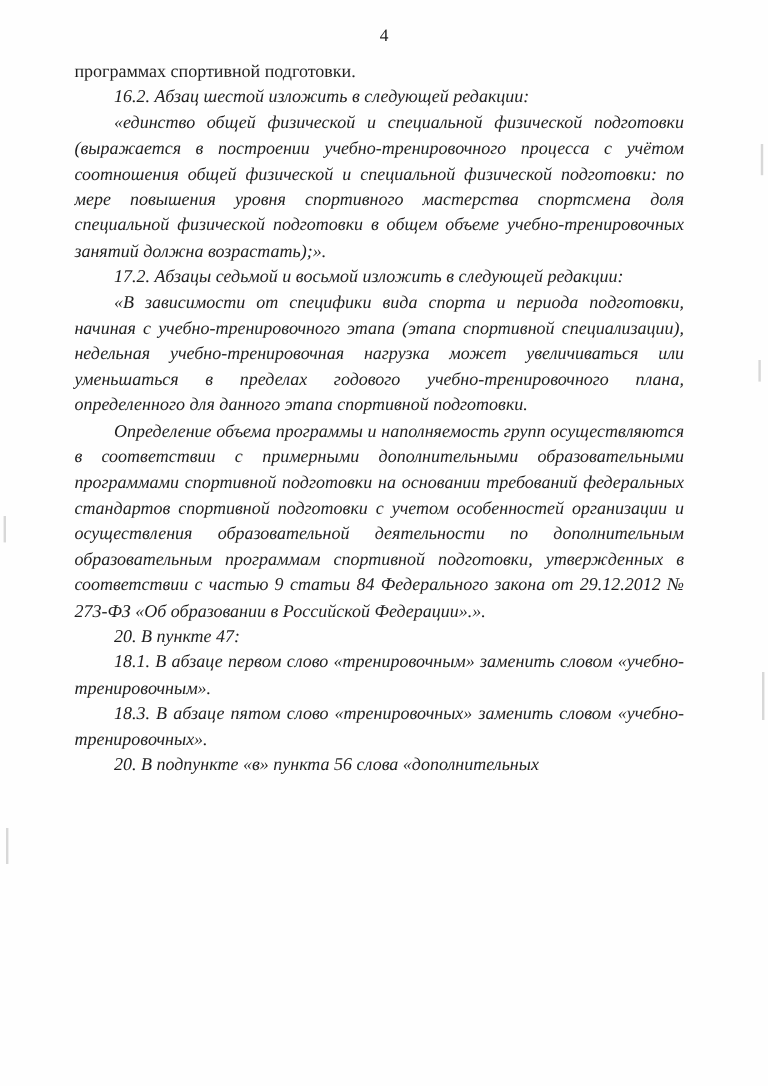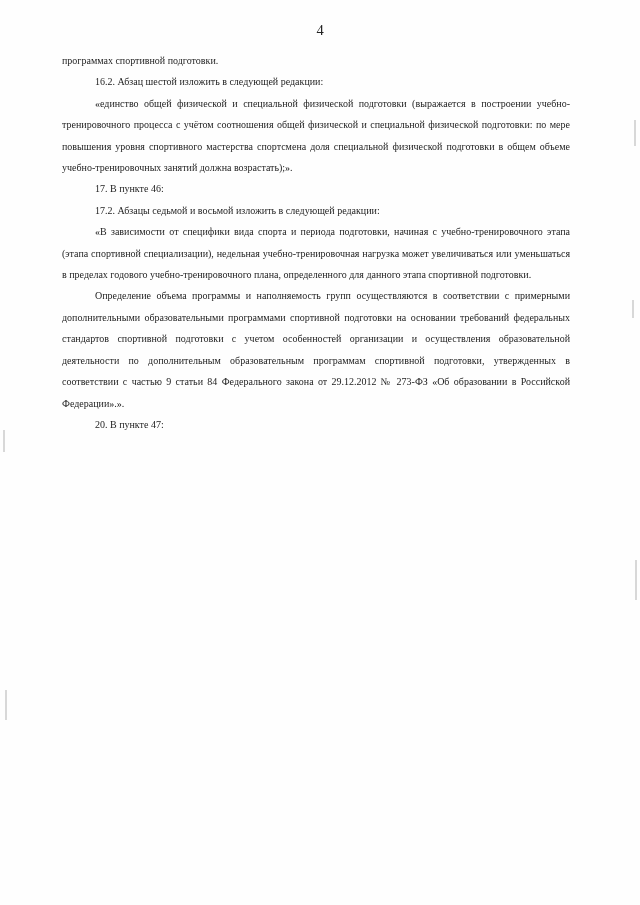--- a/index.html
+++ b/index.html
@@ -29,32 +29,33 @@
     width: 640px;
     text-align: center;
     font-size: 14.5px;
     color: #222;
   }
   .body-text {
     position: absolute;
     top: 50px;
     left: 62px;
     width: 508px;
-    font-size: 10px;
+    font-size: 15px;
     line-height: 21.4px;
     text-align: justify;
     color: #1d1d1d;
   }
   .body-text p {
     margin: 0;
     text-align: justify;
     text-justify: inter-word;
   }
   .ind {
     text-indent: 33px;
+    font-style: italic;
   }
   .noind {
     text-indent: 0;
   }
   
   .edge-mark {
     position: absolute;
     background: #d8d8d8;
   }
   .mark-r1 { right: 4px; top: 120px; width: 2px; height: 26px; }
@@ -67,25 +68,27 @@
 <body>
 
 <div class="page">
 
   <div class="page-number">4</div>
 
   <div class="body-text" id="body-text">
       <p class="noind">программах спортивной подготовки.</p>
       <p class="ind">16.2. Абзац шестой изложить в следующей редакции:</p>
       <p class="ind">«единство общей физической и специальной физической подготовки (выражается в построении учебно-тренировочного процесса с учётом соотношения общей физической и специальной физической подготовки: по мере повышения уровня спортивного мастерства спортсмена доля специальной физической подготовки в общем объеме учебно-тренировочных занятий должна возрастать);».</p>
-      <p class="ind">17. В пункте 46:</p>
       <p class="ind">17.2. Абзацы седьмой и восьмой изложить в следующей редакции:</p>
       <p class="ind">«В зависимости от специфики вида спорта и периода подготовки, начиная с учебно-тренировочного этапа (этапа спортивной специализации), недельная учебно-тренировочная нагрузка может увеличиваться или уменьшаться в пределах годового учебно-тренировочного плана, определенного для данного этапа спортивной подготовки.</p>
       <p class="ind">Определение объема программы и наполняемость групп осуществляются в соответствии с примерными дополнительными образовательными программами спортивной подготовки на основании требований федеральных стандартов спортивной подготовки с учетом особенностей организации и осуществления образовательной деятельности по дополнительным образовательным программам спортивной подготовки, утвержденных в соответствии с частью 9 статьи 84 Федерального закона от 29.12.2012 № 273-ФЗ «Об образовании в Российской Федерации».».</p>
       <p class="ind">20. В пункте 47:</p>
+      <p class="ind">18.1. В абзаце первом слово «тренировочным» заменить словом «учебно-тренировочным».</p>
+      <p class="ind">18.3. В абзаце пятом слово «тренировочных» заменить словом «учебно-тренировочных».</p>
+      <p class="ind">20. В подпункте «в» пункта 56 слова «дополнительных</p>
     </div>
 
   <div class="edge-mark mark-r1"></div>
   <div class="edge-mark mark-r2"></div>
   <div class="edge-mark mark-r3"></div>
   <div class="edge-mark mark-l1"></div>
   <div class="edge-mark mark-l2"></div>
 
 </div>
 

